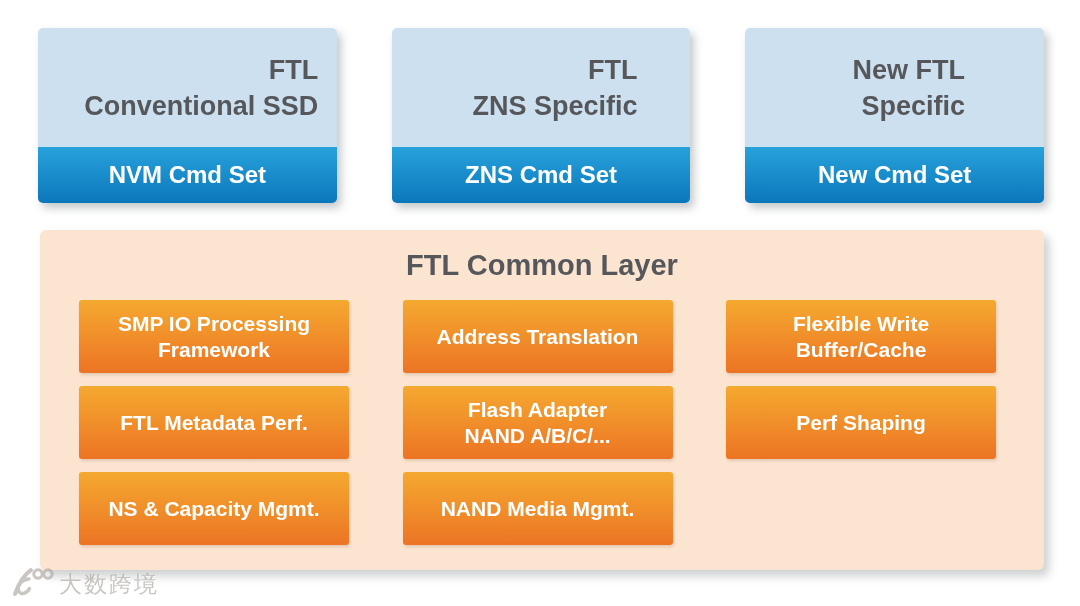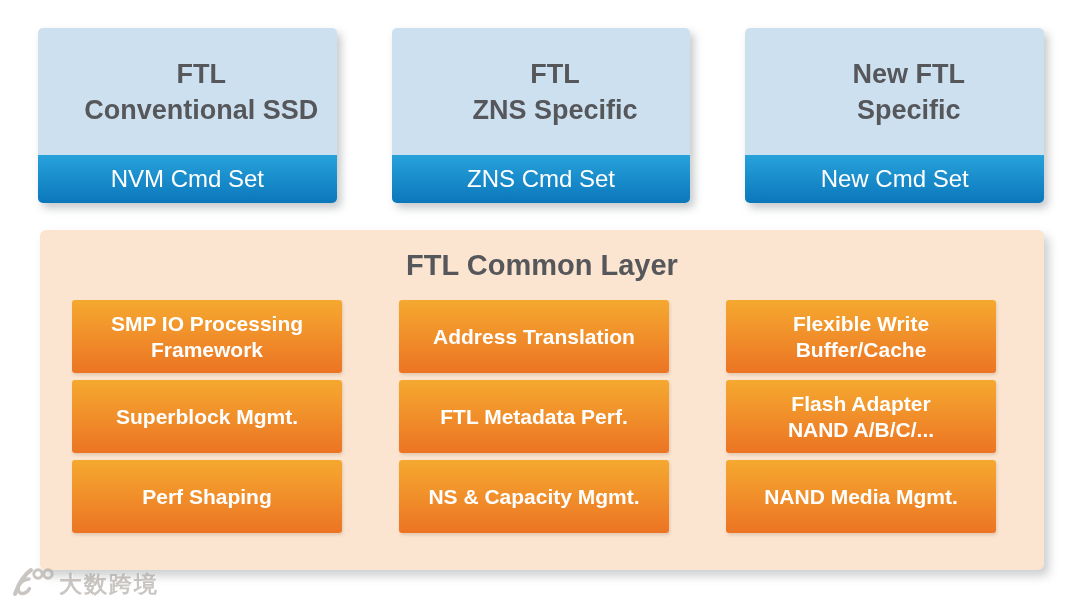--- a/index.html
+++ b/index.html
@@ -29,37 +29,37 @@
     background: #cde0ef;
     border-radius: 5px;
     overflow: hidden;
     box-shadow: 4px 5px 9px rgba(90, 95, 100, 0.35);
   }
   .top-box-title {
     flex: 1;
     display: flex;
     align-items: center;
     justify-content: center;
-    text-align: center;
+    text-align: right;
     font-size: 27px;
     font-weight: bold;
     line-height: 36px;
     color: #56575b;
     white-space: pre-line;
     padding-left: 28px;
   }
   .cmd-strip {
-    height: 48px;
+    height: 56px;
     display: flex;
     align-items: center;
     justify-content: center;
     background: linear-gradient(180deg, #27a2db 0%, #0b77bb 100%);
     color: #ffffff;
     font-size: 24px;
-    font-weight: normal;
+    font-weight: bold;
   }
 
   
   .common-layer {
     position: absolute;
     left: 40px;
     top: 230px;
     width: 1004px;
     height: 340px;
     background: #fbe4d0;
@@ -70,28 +70,28 @@
     height: 70px;
     display: flex;
     align-items: center;
     justify-content: center;
     font-size: 29px;
     font-weight: bold;
     color: #56575b;
   }
   .common-grid {
     position: absolute;
-    left: 32px;
+    left: 39px;
     right: 48px;
     top: 70px;
     display: grid;
     grid-template-columns: 270px 270px 270px;
     grid-auto-rows: 73px;
     justify-content: space-between;
-    row-gap: 7px;
+    row-gap: 13px;
   }
   .cell {
     display: flex;
     align-items: center;
     justify-content: center;
     text-align: center;
     background: linear-gradient(180deg, #f5a930 0%, #ec7424 100%);
     border-radius: 3px;
     color: #ffffff;
     font-size: 21px;
@@ -106,21 +106,21 @@
     position: absolute;
     left: 8px;
     bottom: 4px;
     display: flex;
     align-items: center;
     gap: 5px;
     opacity: 0.62;
   }
   .wm-text {
     font-size: 23px;
-    font-weight: bold;
+    font-weight: normal;
     color: #a9a39d;
     letter-spacing: 2px;
     text-shadow: 1px 1px 0 #ffffff;
   }
 </style>
 </head>
 <body>
 
 <div class="canvas">
 
@@ -148,21 +148,20 @@
 
   <div class="common-layer">
     <div class="common-title">FTL Common Layer</div>
 
     <div class="common-grid">
       <div class="cell">SMP IO Processing
 Framework</div>
       <div class="cell">Address Translation</div>
       <div class="cell">Flexible Write
 Buffer/Cache</div>
-      <div class="cell">Superblock Mgmt.</div>
       <div class="cell">FTL Metadata Perf.</div>
       <div class="cell">Flash Adapter
 NAND A/B/C/...</div>
       <div class="cell">Perf Shaping</div>
       <div class="cell">NS &amp; Capacity Mgmt.</div>
       <div class="cell">NAND Media Mgmt.</div>
     </div>
   </div>
 
   <div class="watermark">

